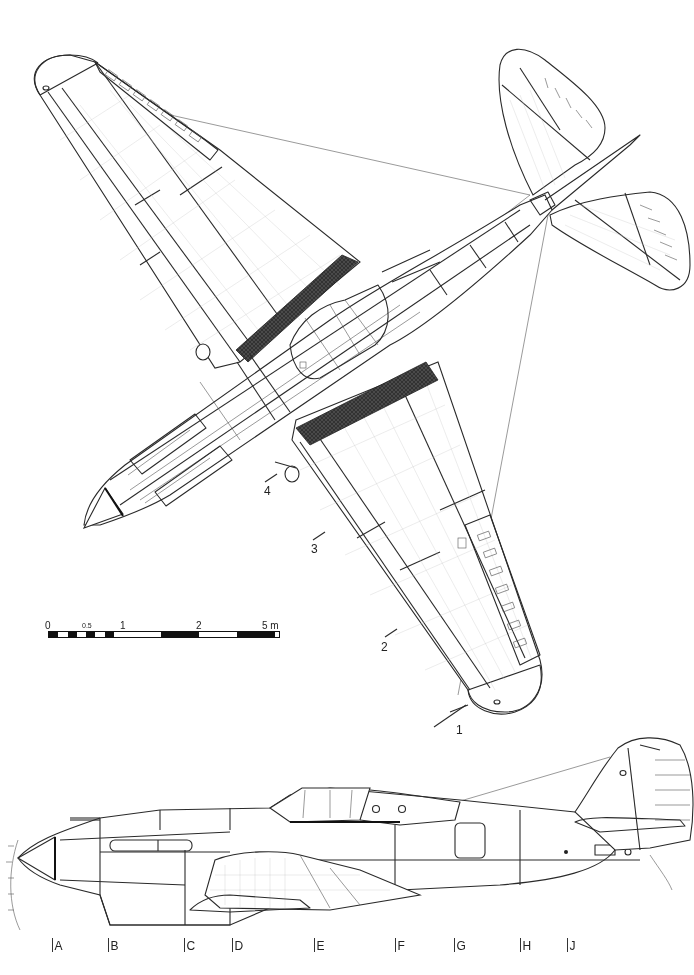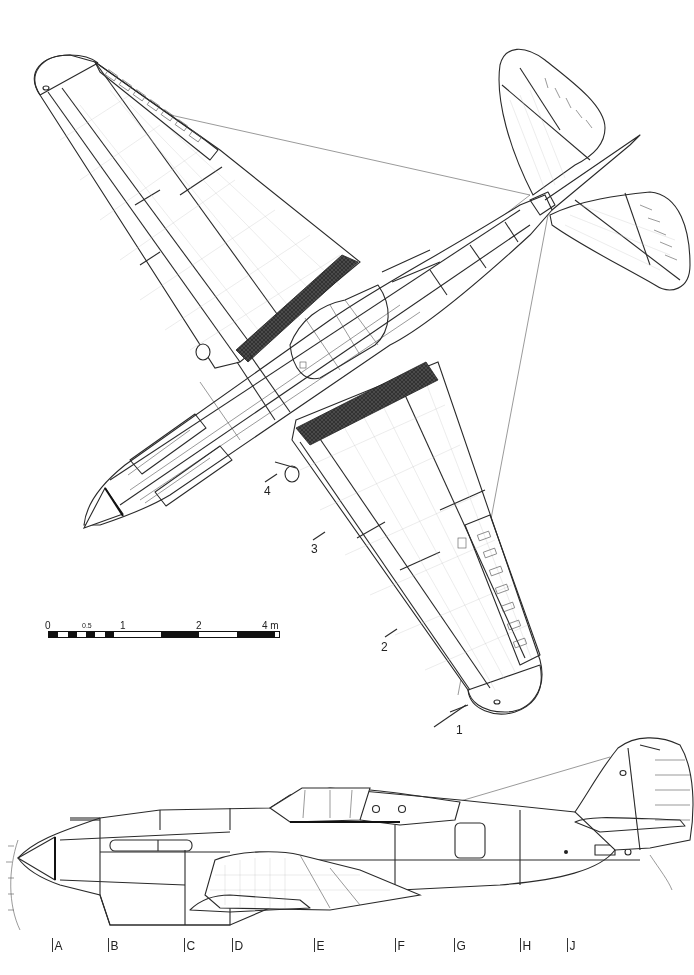--- a/index.html
+++ b/index.html
@@ -294,21 +294,21 @@
   <span class="lbl" style="left:381px;top:641px;">2</span>
   <span class="lbl" style="left:311px;top:543px;">3</span>
   <span class="lbl" style="left:264px;top:485px;">4</span>
 </div>
 
 <div class="scale">
   <span class="tick" style="left:-3px;">0</span>
   <span class="tick small" style="left:34px;">0.5</span>
   <span class="tick" style="left:72px;">1</span>
   <span class="tick" style="left:148px;">2</span>
-  <span class="tick" style="left:214px;">4 m</span>
+  <span class="tick" style="left:214px;">5 m</span>
   <div class="bar-wrap">
     <div class="seg" style="width:9.25px;background:#111"></div>
     <div class="seg" style="width:9.25px;background:#fff"></div>
     <div class="seg" style="width:9.25px;background:#111"></div>
     <div class="seg" style="width:9.25px;background:#fff"></div>
     <div class="seg" style="width:9.25px;background:#111"></div>
     <div class="seg" style="width:9.25px;background:#fff"></div>
     <div class="seg" style="width:9.25px;background:#111"></div>
     <div class="seg" style="width:9.25px;background:#fff"></div>
     <div class="seg" style="width:38px;background:#fff"></div>

